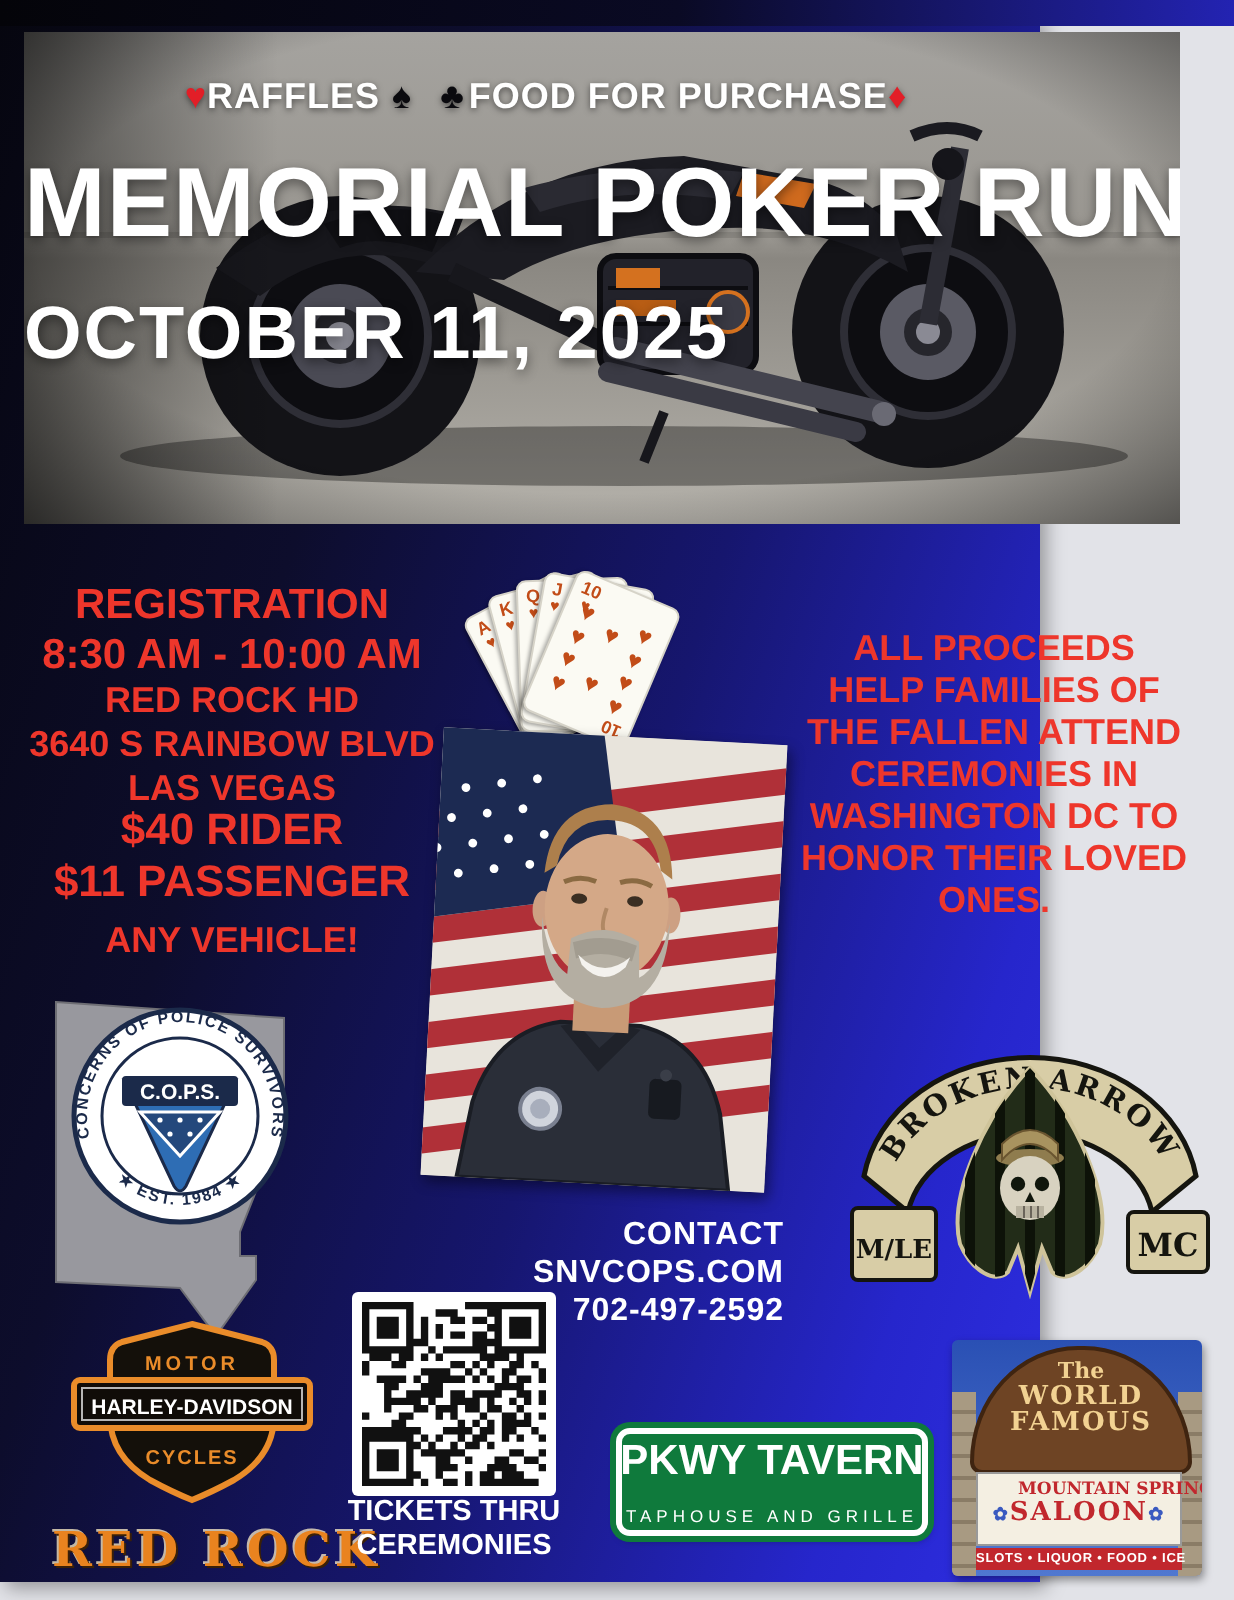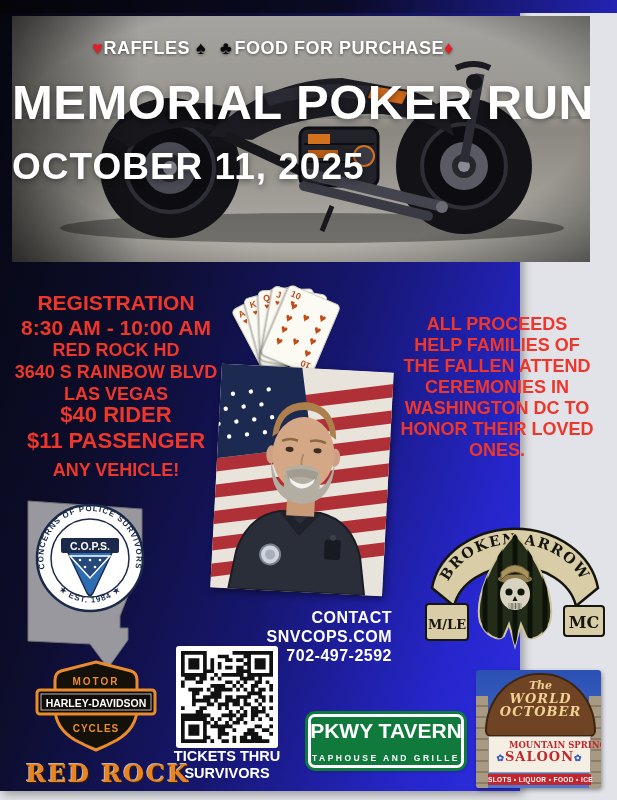--- a/index.html
+++ b/index.html
@@ -67,29 +67,29 @@
              text-shadow:1px 1px 0 #3a2008,-1px -1px 0 rgba(255,240,200,.75);}
   .qr-box{position:absolute;left:176px;top:638px;width:92px;height:92px;background:#fff;
           border-radius:3px;padding:5px;}
   .qr-label{position:absolute;left:156px;top:740px;width:142px;text-align:center;color:#fff;
             font-weight:bold;font-size:14.5px;line-height:1.15;}
   .qr-label span{display:block;}
   .pkwy{position:absolute;left:308px;top:706px;width:150px;height:48px;background:#0f7a3c;
         border:3px solid #fff;border-radius:7px;box-shadow:0 0 0 3px #0f7a3c,1px 2px 4px rgba(0,0,0,.4);
         display:flex;flex-direction:column;align-items:center;justify-content:center;color:#fff;}
   .pkwy-name{font-size:21px;font-weight:bold;line-height:1;white-space:nowrap;}
-  .pkwy-sub{font-size:8.5px;font-weight:bold;letter-spacing:2.5px;margin-top:12px;white-space:nowrap;}
+  .pkwy-sub{font-size:8.5px;font-weight:normal;letter-spacing:2.5px;margin-top:12px;white-space:nowrap;}
   .saloon{position:absolute;left:476px;top:662px;width:125px;height:118px;border-radius:3px;
           overflow:hidden;background:linear-gradient(#2a50b4,#5078d0);box-shadow:1px 2px 4px rgba(0,0,0,.4);}
   .sal-col{position:absolute;top:26px;width:12px;height:92px;
            background:repeating-linear-gradient(#a89a82 0 9px,#8a7c66 9px 11px);}
   .sal-col.l{left:0;} .sal-col.r{right:0;}
   .sal-arch{position:absolute;left:9px;top:3px;width:107px;height:60px;background:#6e4424;
             border:2px solid #3f2410;border-radius:54px 54px 6px 6px/58px 58px 6px 6px;
-            color:#f2d292;text-align:center;font-family:"DejaVu Serif",serif;font-style:italic;
+            color:#f2d292;text-align:center;font-family:"DejaVu Serif",serif;
             font-weight:bold;line-height:1.05;}
   .sal-arch .t1{font-size:11px;margin-top:5px;} .sal-arch .t2,.sal-arch .t3{font-size:13px;letter-spacing:1px;}
   .sal-sign{position:absolute;left:12px;top:66px;width:101px;height:35px;background:#f4efe2;
             border:1px solid #999;text-align:center;color:#c1272d;font-family:"DejaVu Serif",serif;}
   .sal-name{font-size:8.5px;font-weight:bold;margin-top:3px;white-space:nowrap;padding-left:20px;}
   .sal-name2{font-size:13px;font-weight:bold;letter-spacing:1px;line-height:1.1;}
   .sal-name2 .fl{color:#3a5ac0;font-size:9px;}
   .sal-strip{position:absolute;left:12px;top:104px;width:103px;height:11px;background:#c1272d;
              color:#fff;font-size:6.5px;font-weight:bold;text-align:center;line-height:11px;
              letter-spacing:.4px;white-space:nowrap;}
@@ -374,35 +374,35 @@
     </div>
 
     <div class="qr-box">
       <svg id="qr-svg" width="92" height="92" viewBox="0 0 25 25">
           <rect width="25" height="25" fill="#fff"></rect>
           <path d="M0 0h1v1h-1zM1 0h1v1h-1zM2 0h1v1h-1zM3 0h1v1h-1zM4 0h1v1h-1zM5 0h1v1h-1zM6 0h1v1h-1zM14 0h1v1h-1zM15 0h1v1h-1zM16 0h1v1h-1zM17 0h1v1h-1zM18 0h1v1h-1zM19 0h1v1h-1zM20 0h1v1h-1zM21 0h1v1h-1zM22 0h1v1h-1zM23 0h1v1h-1zM24 0h1v1h-1zM0 1h1v1h-1zM6 1h1v1h-1zM10 1h1v1h-1zM11 1h1v1h-1zM12 1h1v1h-1zM17 1h1v1h-1zM18 1h1v1h-1zM24 1h1v1h-1zM0 2h1v1h-1zM2 2h1v1h-1zM3 2h1v1h-1zM4 2h1v1h-1zM6 2h1v1h-1zM8 2h1v1h-1zM12 2h1v1h-1zM13 2h1v1h-1zM15 2h1v1h-1zM16 2h1v1h-1zM18 2h1v1h-1zM20 2h1v1h-1zM21 2h1v1h-1zM22 2h1v1h-1zM24 2h1v1h-1zM0 3h1v1h-1zM2 3h1v1h-1zM3 3h1v1h-1zM4 3h1v1h-1zM6 3h1v1h-1zM8 3h1v1h-1zM10 3h1v1h-1zM17 3h1v1h-1zM18 3h1v1h-1zM20 3h1v1h-1zM21 3h1v1h-1zM22 3h1v1h-1zM24 3h1v1h-1zM0 4h1v1h-1zM2 4h1v1h-1zM3 4h1v1h-1zM4 4h1v1h-1zM6 4h1v1h-1zM8 4h1v1h-1zM10 4h1v1h-1zM12 4h1v1h-1zM13 4h1v1h-1zM15 4h1v1h-1zM16 4h1v1h-1zM18 4h1v1h-1zM20 4h1v1h-1zM21 4h1v1h-1zM22 4h1v1h-1zM24 4h1v1h-1zM0 5h1v1h-1zM6 5h1v1h-1zM7 5h1v1h-1zM8 5h1v1h-1zM15 5h1v1h-1zM16 5h1v1h-1zM17 5h1v1h-1zM18 5h1v1h-1zM24 5h1v1h-1zM0 6h1v1h-1zM1 6h1v1h-1zM2 6h1v1h-1zM3 6h1v1h-1zM4 6h1v1h-1zM5 6h1v1h-1zM6 6h1v1h-1zM9 6h1v1h-1zM11 6h1v1h-1zM12 6h1v1h-1zM13 6h1v1h-1zM14 6h1v1h-1zM15 6h1v1h-1zM16 6h1v1h-1zM18 6h1v1h-1zM19 6h1v1h-1zM20 6h1v1h-1zM21 6h1v1h-1zM22 6h1v1h-1zM23 6h1v1h-1zM24 6h1v1h-1zM1 7h1v1h-1zM2 7h1v1h-1zM3 7h1v1h-1zM5 7h1v1h-1zM6 7h1v1h-1zM8 7h1v1h-1zM10 7h1v1h-1zM16 7h1v1h-1zM17 7h1v1h-1zM18 7h1v1h-1zM19 7h1v1h-1zM21 7h1v1h-1zM0 8h1v1h-1zM4 8h1v1h-1zM5 8h1v1h-1zM12 8h1v1h-1zM13 8h1v1h-1zM15 8h1v1h-1zM17 8h1v1h-1zM20 8h1v1h-1zM21 8h1v1h-1zM23 8h1v1h-1zM0 9h1v1h-1zM8 9h1v1h-1zM9 9h1v1h-1zM10 9h1v1h-1zM11 9h1v1h-1zM14 9h1v1h-1zM16 9h1v1h-1zM19 9h1v1h-1zM20 9h1v1h-1zM24 9h1v1h-1zM2 10h1v1h-1zM3 10h1v1h-1zM4 10h1v1h-1zM5 10h1v1h-1zM7 10h1v1h-1zM9 10h1v1h-1zM10 10h1v1h-1zM11 10h1v1h-1zM12 10h1v1h-1zM13 10h1v1h-1zM15 10h1v1h-1zM17 10h1v1h-1zM19 10h1v1h-1zM21 10h1v1h-1zM22 10h1v1h-1zM24 10h1v1h-1zM3 11h1v1h-1zM4 11h1v1h-1zM8 11h1v1h-1zM9 11h1v1h-1zM10 11h1v1h-1zM18 11h1v1h-1zM19 11h1v1h-1zM20 11h1v1h-1zM21 11h1v1h-1zM3 12h1v1h-1zM6 12h1v1h-1zM7 12h1v1h-1zM8 12h1v1h-1zM9 12h1v1h-1zM10 12h1v1h-1zM12 12h1v1h-1zM13 12h1v1h-1zM15 12h1v1h-1zM16 12h1v1h-1zM17 12h1v1h-1zM18 12h1v1h-1zM21 12h1v1h-1zM22 12h1v1h-1zM24 12h1v1h-1zM3 13h1v1h-1zM4 13h1v1h-1zM5 13h1v1h-1zM6 13h1v1h-1zM7 13h1v1h-1zM9 13h1v1h-1zM12 13h1v1h-1zM13 13h1v1h-1zM14 13h1v1h-1zM15 13h1v1h-1zM17 13h1v1h-1zM20 13h1v1h-1zM22 13h1v1h-1zM24 13h1v1h-1zM3 14h1v1h-1zM7 14h1v1h-1zM8 14h1v1h-1zM10 14h1v1h-1zM11 14h1v1h-1zM12 14h1v1h-1zM14 14h1v1h-1zM15 14h1v1h-1zM17 14h1v1h-1zM18 14h1v1h-1zM21 14h1v1h-1zM0 15h1v1h-1zM5 15h1v1h-1zM6 15h1v1h-1zM10 15h1v1h-1zM12 15h1v1h-1zM16 15h1v1h-1zM19 15h1v1h-1zM20 15h1v1h-1zM22 15h1v1h-1zM24 15h1v1h-1zM4 16h1v1h-1zM5 16h1v1h-1zM13 16h1v1h-1zM15 16h1v1h-1zM17 16h1v1h-1zM19 16h1v1h-1zM20 16h1v1h-1zM21 16h1v1h-1zM22 16h1v1h-1zM0 17h1v1h-1zM1 17h1v1h-1zM2 17h1v1h-1zM3 17h1v1h-1zM4 17h1v1h-1zM5 17h1v1h-1zM6 17h1v1h-1zM7 17h1v1h-1zM11 17h1v1h-1zM12 17h1v1h-1zM13 17h1v1h-1zM14 17h1v1h-1zM16 17h1v1h-1zM17 17h1v1h-1zM19 17h1v1h-1zM20 17h1v1h-1zM23 17h1v1h-1zM0 18h1v1h-1zM1 18h1v1h-1zM2 18h1v1h-1zM3 18h1v1h-1zM4 18h1v1h-1zM5 18h1v1h-1zM6 18h1v1h-1zM8 18h1v1h-1zM10 18h1v1h-1zM13 18h1v1h-1zM15 18h1v1h-1zM16 18h1v1h-1zM19 18h1v1h-1zM21 18h1v1h-1zM24 18h1v1h-1zM0 19h1v1h-1zM6 19h1v1h-1zM7 19h1v1h-1zM9 19h1v1h-1zM12 19h1v1h-1zM14 19h1v1h-1zM15 19h1v1h-1zM17 19h1v1h-1zM0 20h1v1h-1zM2 20h1v1h-1zM3 20h1v1h-1zM4 20h1v1h-1zM6 20h1v1h-1zM8 20h1v1h-1zM9 20h1v1h-1zM10 20h1v1h-1zM11 20h1v1h-1zM12 20h1v1h-1zM13 20h1v1h-1zM20 20h1v1h-1zM21 20h1v1h-1zM24 20h1v1h-1zM0 21h1v1h-1zM2 21h1v1h-1zM3 21h1v1h-1zM4 21h1v1h-1zM6 21h1v1h-1zM10 21h1v1h-1zM11 21h1v1h-1zM14 21h1v1h-1zM18 21h1v1h-1zM19 21h1v1h-1zM22 21h1v1h-1zM23 21h1v1h-1zM0 22h1v1h-1zM2 22h1v1h-1zM3 22h1v1h-1zM4 22h1v1h-1zM6 22h1v1h-1zM10 22h1v1h-1zM11 22h1v1h-1zM12 22h1v1h-1zM17 22h1v1h-1zM18 22h1v1h-1zM19 22h1v1h-1zM20 22h1v1h-1zM24 22h1v1h-1zM0 23h1v1h-1zM6 23h1v1h-1zM7 23h1v1h-1zM10 23h1v1h-1zM14 23h1v1h-1zM16 23h1v1h-1zM17 23h1v1h-1zM19 23h1v1h-1zM20 23h1v1h-1zM21 23h1v1h-1zM0 24h1v1h-1zM1 24h1v1h-1zM2 24h1v1h-1zM3 24h1v1h-1zM4 24h1v1h-1zM5 24h1v1h-1zM6 24h1v1h-1zM8 24h1v1h-1zM11 24h1v1h-1zM12 24h1v1h-1zM14 24h1v1h-1zM16 24h1v1h-1zM17 24h1v1h-1zM18 24h1v1h-1zM19 24h1v1h-1zM20 24h1v1h-1zM21 24h1v1h-1zM22 24h1v1h-1zM23 24h1v1h-1z" fill="#111"></path>
         </svg>
     </div>
     <div class="qr-label">
       <span>TICKETS THRU</span>
-      <span>SURVIVORS</span>
+      <span>CEREMONIES</span>
     </div>
 
     <div class="pkwy">
       <div class="pkwy-name">PKWY TAVERN</div>
       <div class="pkwy-sub">TAPHOUSE AND GRILLE</div>
     </div>
 
     <div class="saloon">
       <div class="sal-col l"></div>
       <div class="sal-col r"></div>
       <div class="sal-arch">
         <div class="t1">The</div>
         <div class="t2">WORLD</div>
-        <div class="t3">OCTOBER</div>
+        <div class="t3">FAMOUS</div>
       </div>
       <div class="sal-sign">
         <div class="sal-name">MOUNTAIN SPRINGS</div>
         <div class="sal-name2"><span class="fl">✿</span><span>SALOON</span><span class="fl">✿</span></div>
       </div>
       <div class="sal-strip">SLOTS • LIQUOR • FOOD • ICE</div>
     </div>
 
   </div>
 </div>

